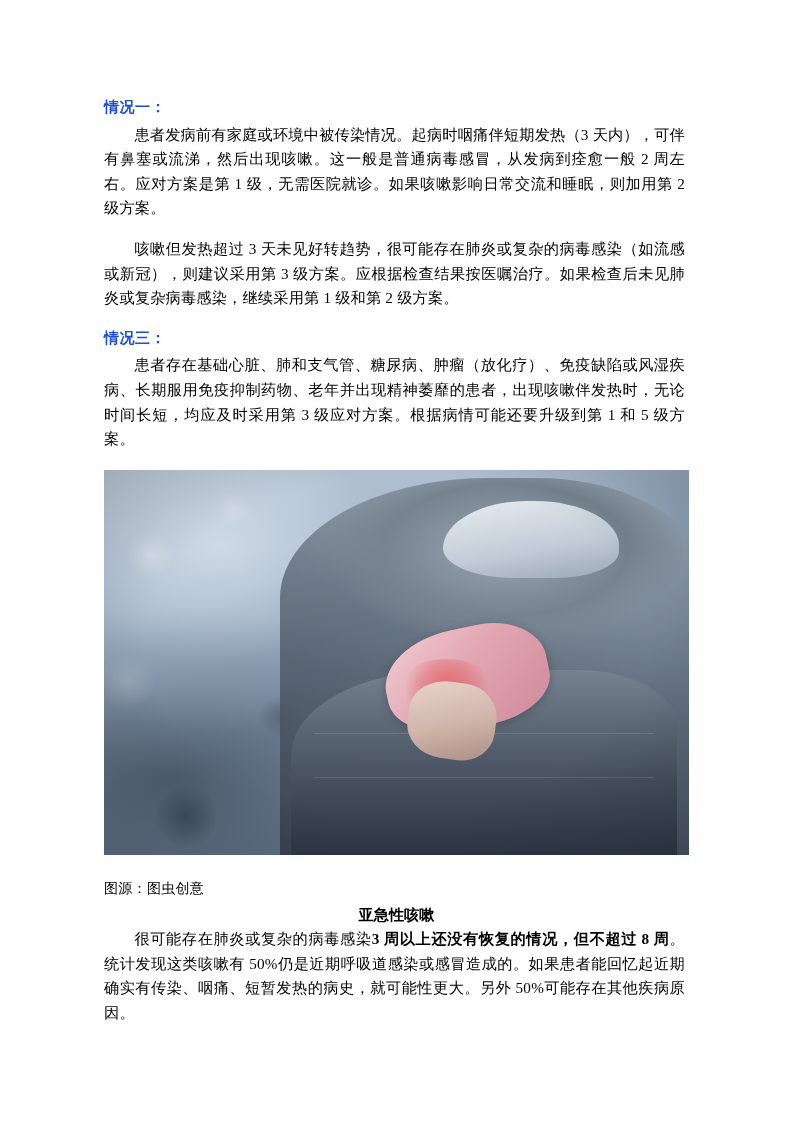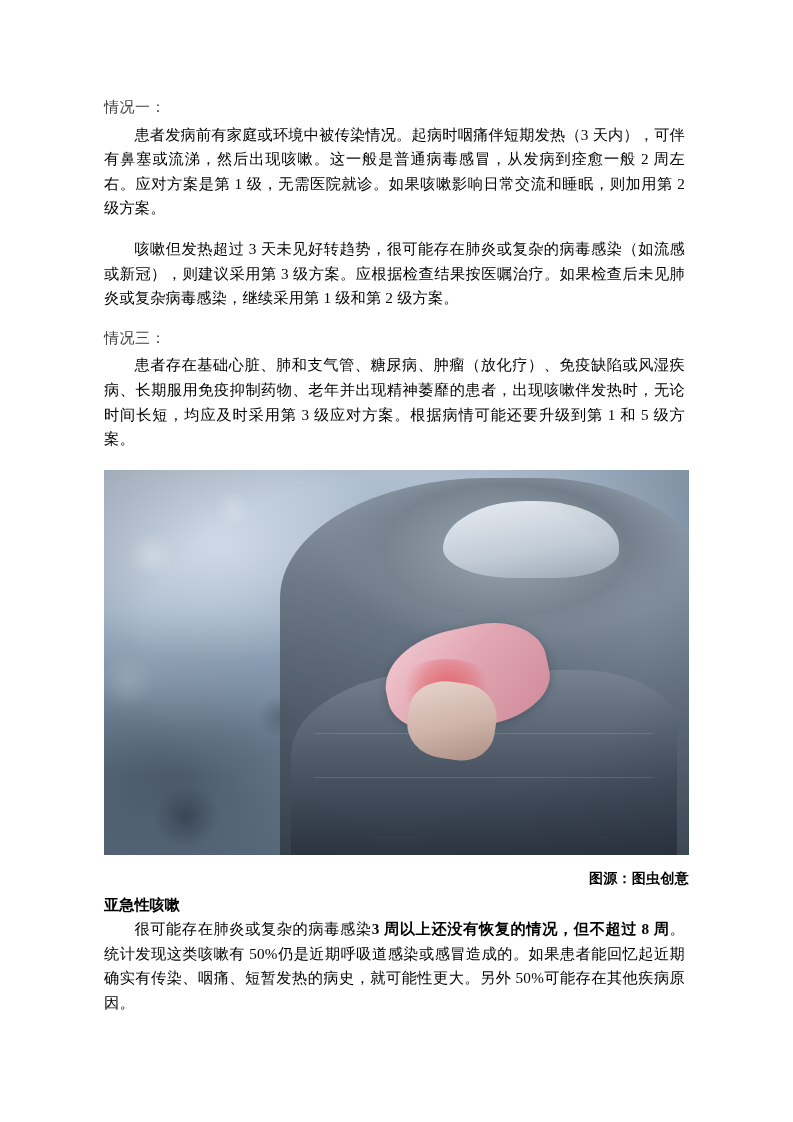--- a/index.html
+++ b/index.html
@@ -18,22 +18,22 @@
     position: relative;
     width: 793px;
     height: 1122px;
     box-sizing: border-box;
     padding: 96px 104px 80px 104px;
   }
   .content {
     width: 585px;
   }
   .section-heading {
-    color: #404040;
-    font-weight: normal;
+    color: #1d4ed8;
+    font-weight: bold;
     font-size: 15px;
     line-height: 1.5;
     margin: 0 0 4px 0;
     letter-spacing: 0.5px;
   }
   .para {
     font-size: 15.2px;
     line-height: 1.62;
     margin: 0 4px 16px 0;
     text-align: justify;
@@ -147,28 +147,28 @@
     height: 20%;
     background: linear-gradient(170deg, #e7ecf1 0%, #c2ccd7 60%, #9aa6b4 100%);
     border-radius: 50% 50% 38% 42% / 64% 60% 36% 40%;
   }
   .img-vignette {
     position: absolute;
     inset: 0;
     background: radial-gradient(ellipse 78% 78% at 50% 45%, rgba(0,0,0,0) 55%, rgba(20,28,38,0.28) 100%);
   }
   .figure-caption {
-    text-align: right;
+    text-align: left;
     font-size: 14px;
     line-height: 1.5;
-    padding-top: 13px;
+    padding-top: 23px;
     letter-spacing: 0.3px;
-    font-weight: bold;
   }
   .subhead {
+    text-align: center;
     font-weight: bold;
     font-size: 15.2px;
     line-height: 1.6;
     margin: 4px 0 0 0;
   }
   .bold {
     font-weight: bold;
   }
 </style>
 </head>

